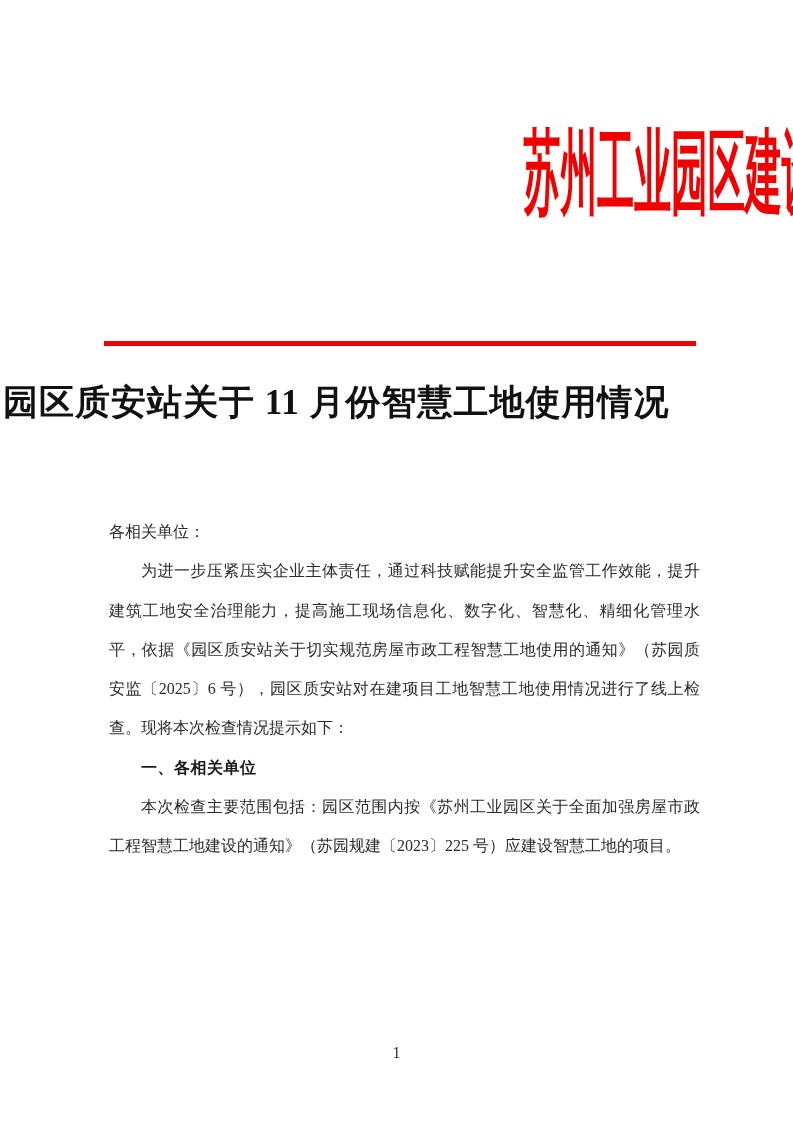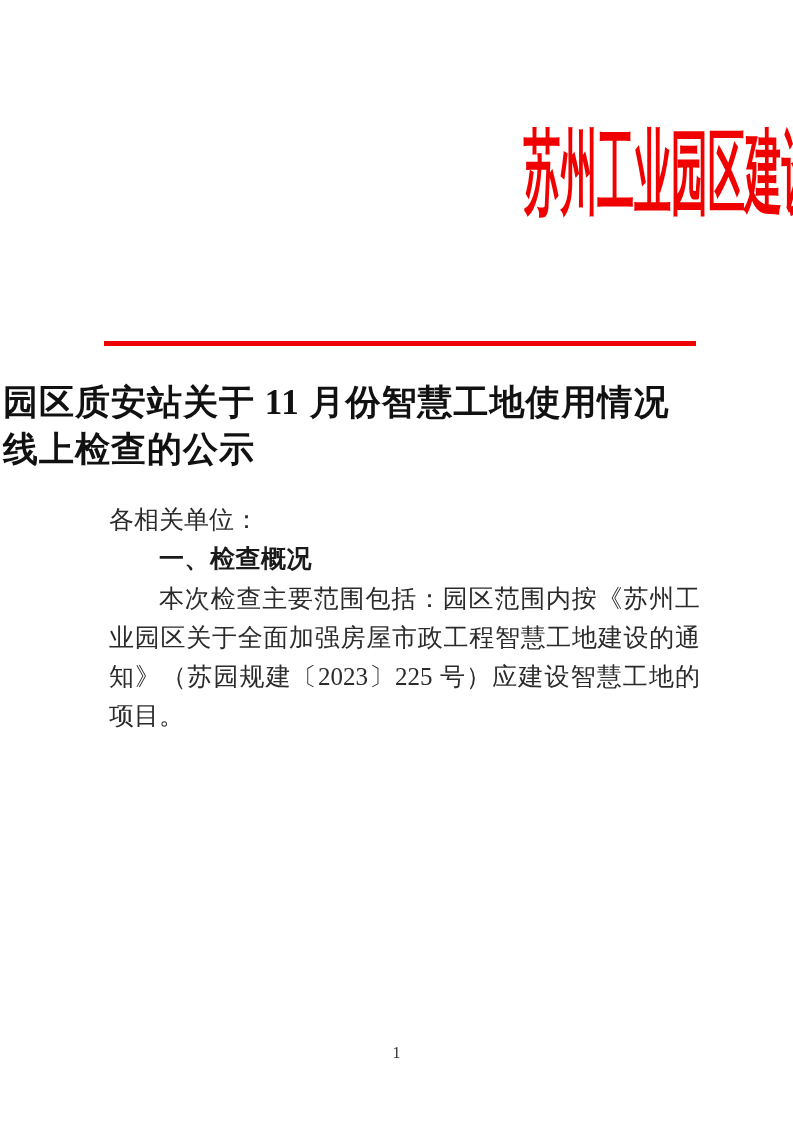--- a/index.html
+++ b/index.html
@@ -54,24 +54,24 @@
     text-align: left;
     font-size: 35px;
     line-height: 47px;
     font-weight: bold;
     color: #111111;
     letter-spacing: 1px;
   }
   
   .body-block {
     position: absolute;
-    top: 500px;
+    top: 512px;
     left: 109px;
     width: 591px;
-    font-size: 25px;
+    font-size: 16px;
     line-height: 39.3px;
     color: #2b2b2b;
     text-align: justify;
   }
   .body-block p {
     margin: 0;
   }
   .indent {
     text-indent: 2em;
   }
@@ -100,24 +100,24 @@
 
   <div class="red-header">
     <span class="stretch">苏州工业园区建设工程质量安全监督站文件</span>
   </div>
 
   <div class="red-line"></div>
 
   <h1 class="doc-title">
     <span>园区质安站关于 11 月份智慧工地使用情况</span>
     <br>
-    <span>线上检查的公示</span>
   </h1>
 
   <div class="body-block">
     <p>各相关单位：</p>
-    <p class="indent section-heading">一、检查概况</p>
+    <p class="indent">为进一步压紧压实企业主体责任，通过科技赋能提升安全监管工作效能，提升建筑工地安全治理能力，提高施工现场信息化、数字化、智慧化、精细化管理水平，依据《园区质安站关于切实规范房屋市政工程智慧工地使用的通知》（苏园质安监〔2025〕6 号），园区质安站对在建项目工地智慧工地使用情况进行了线上检查。现将本次检查情况提示如下：</p>
+    <p class="indent section-heading">一、各相关单位</p>
     <p class="indent">本次检查主要范围包括：园区范围内按《苏州工业园区关于全面加强房屋市政工程智慧工地建设的通知》（苏园规建〔2023〕225 号）应建设智慧工地的项目。</p>
   </div>
 
   <div class="page-number">1</div>
 
 </div>
 
 </body></html>

